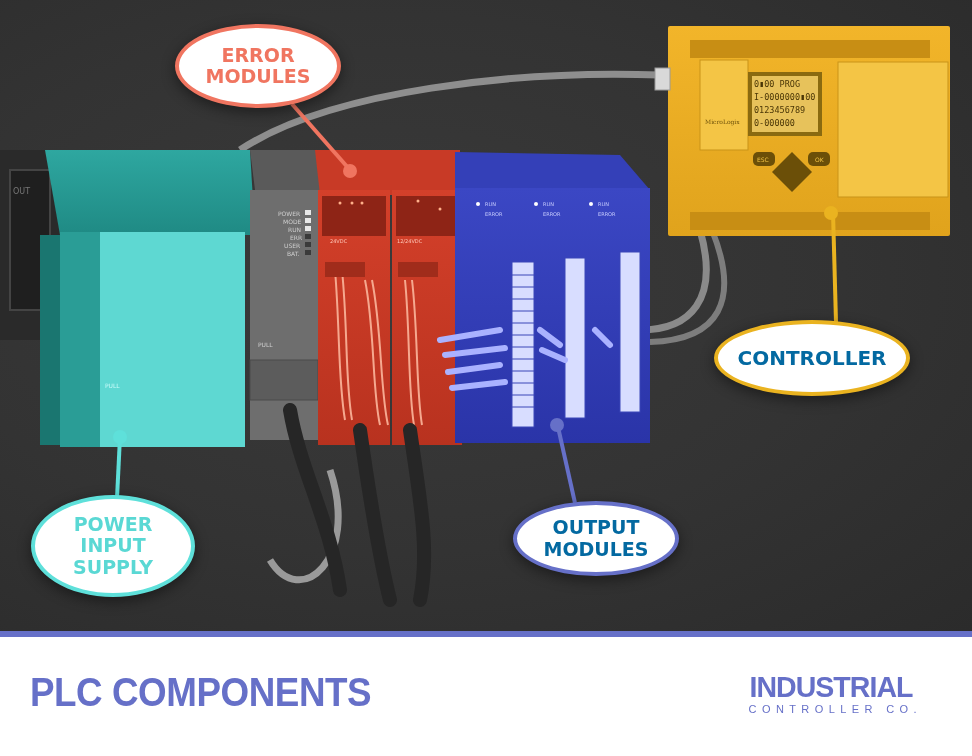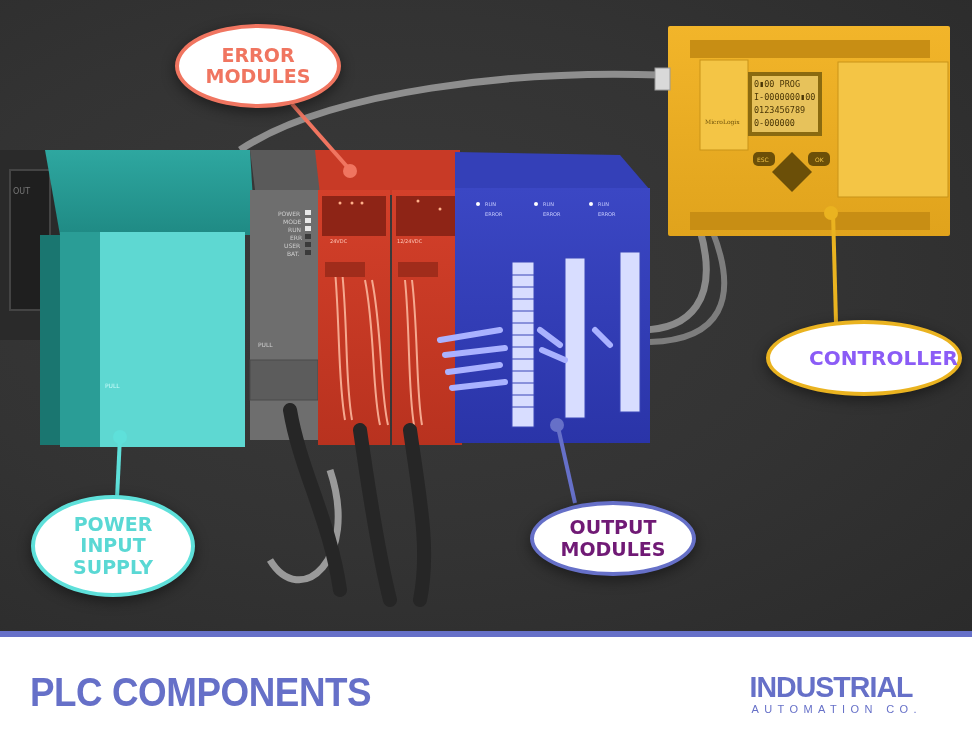--- a/index.html
+++ b/index.html
@@ -32,23 +32,23 @@
   svg.art { position: absolute; left: 0; top: 0; }
 
   .callout {
     position: absolute; background: #ffffff; border-radius: 50%;
     display: flex; align-items: center; justify-content: center; text-align: center;
     font-family: "DejaVu Sans", sans-serif; font-weight: bold; line-height: 1.12;
     box-shadow: 0 4px 14px rgba(0,0,0,0.45);
   }
   .callout span { display: block; }
   .c-input  { left: 175px; top: 24px; width: 166px; height: 84px; border: 4px solid #f07560; color: #f07560; font-size: 19px; }
-  .c-ctrl   { left: 766px; top: 320px; width: 196px; height: 76px; border: 4px solid #eab320; color: #8b5cf6; font-size: 20px; justify-content: flex-end; }
+  .c-ctrl   { left: 714px; top: 320px; width: 196px; height: 76px; border: 4px solid #eab320; color: #0369a1; font-size: 20px; }
   .c-power  { left: 31px; top: 495px; width: 164px; height: 102px; border: 4px solid #5ee0da; color: #5ad8d4; font-size: 19px; }
-  .c-output { left: 530px; top: 501px; width: 166px; height: 75px; border: 4px solid #6670c8; color: #701a75; font-size: 19px; }
+  .c-output { left: 513px; top: 501px; width: 166px; height: 75px; border: 4px solid #6670c8; color: #0369a1; font-size: 19px; }
 </style>
 </head>
 <body>
 
 <div class="stage">
   <svg class="art" width="972" height="631" viewBox="0 0 972 631">
     <defs>
       <linearGradient id="tealTop" x1="0" y1="0" x2="0" y2="1">
         <stop offset="0" stop-color="#2ea7a0"></stop>
           <stop offset="1" stop-color="#1f8a84"></stop>
@@ -246,14 +246,14 @@
   </div>
 </div>
 
 <div class="accent-bar"></div>
 
 <div class="footer">
 </div>
 <div class="page-title">PLC COMPONENTS</div>
 <div class="logo">
   <div class="logo-main">INDUSTRIAL</div>
-  <div class="logo-sub">AUTOMATION CO.</div>
+  <div class="logo-sub">CONTROLLER CO.</div>
 </div>
 
 </body></html>

